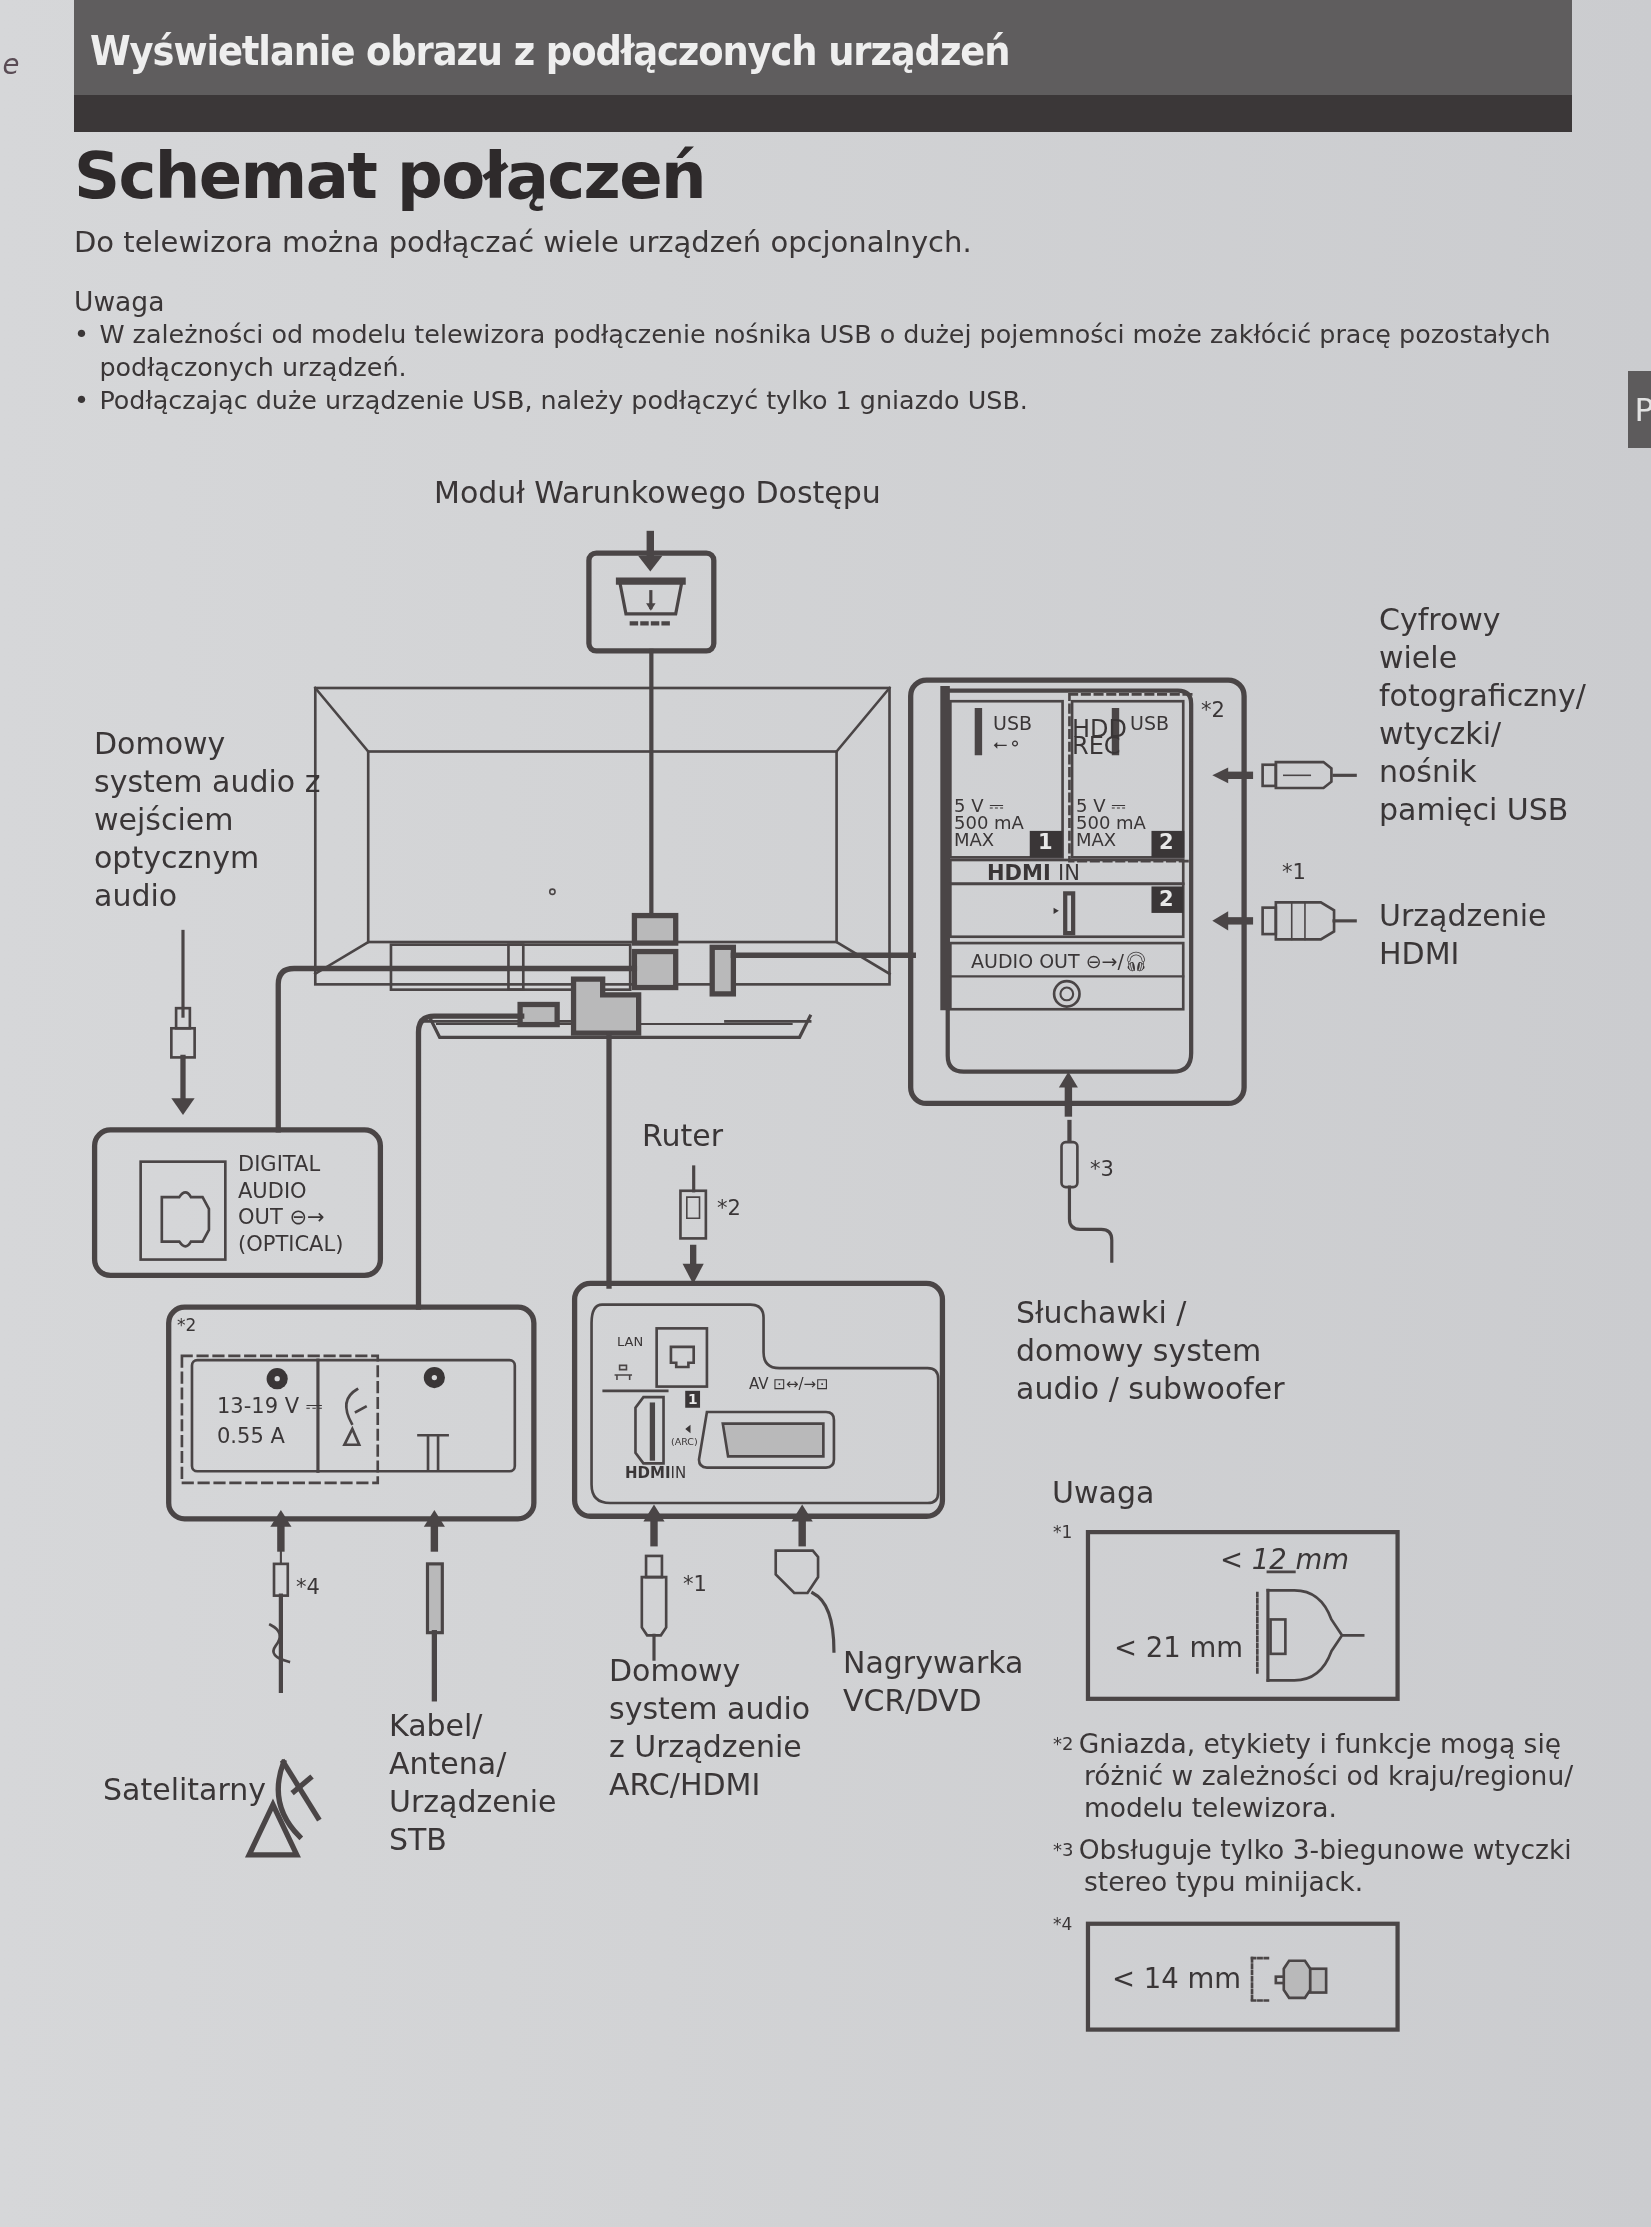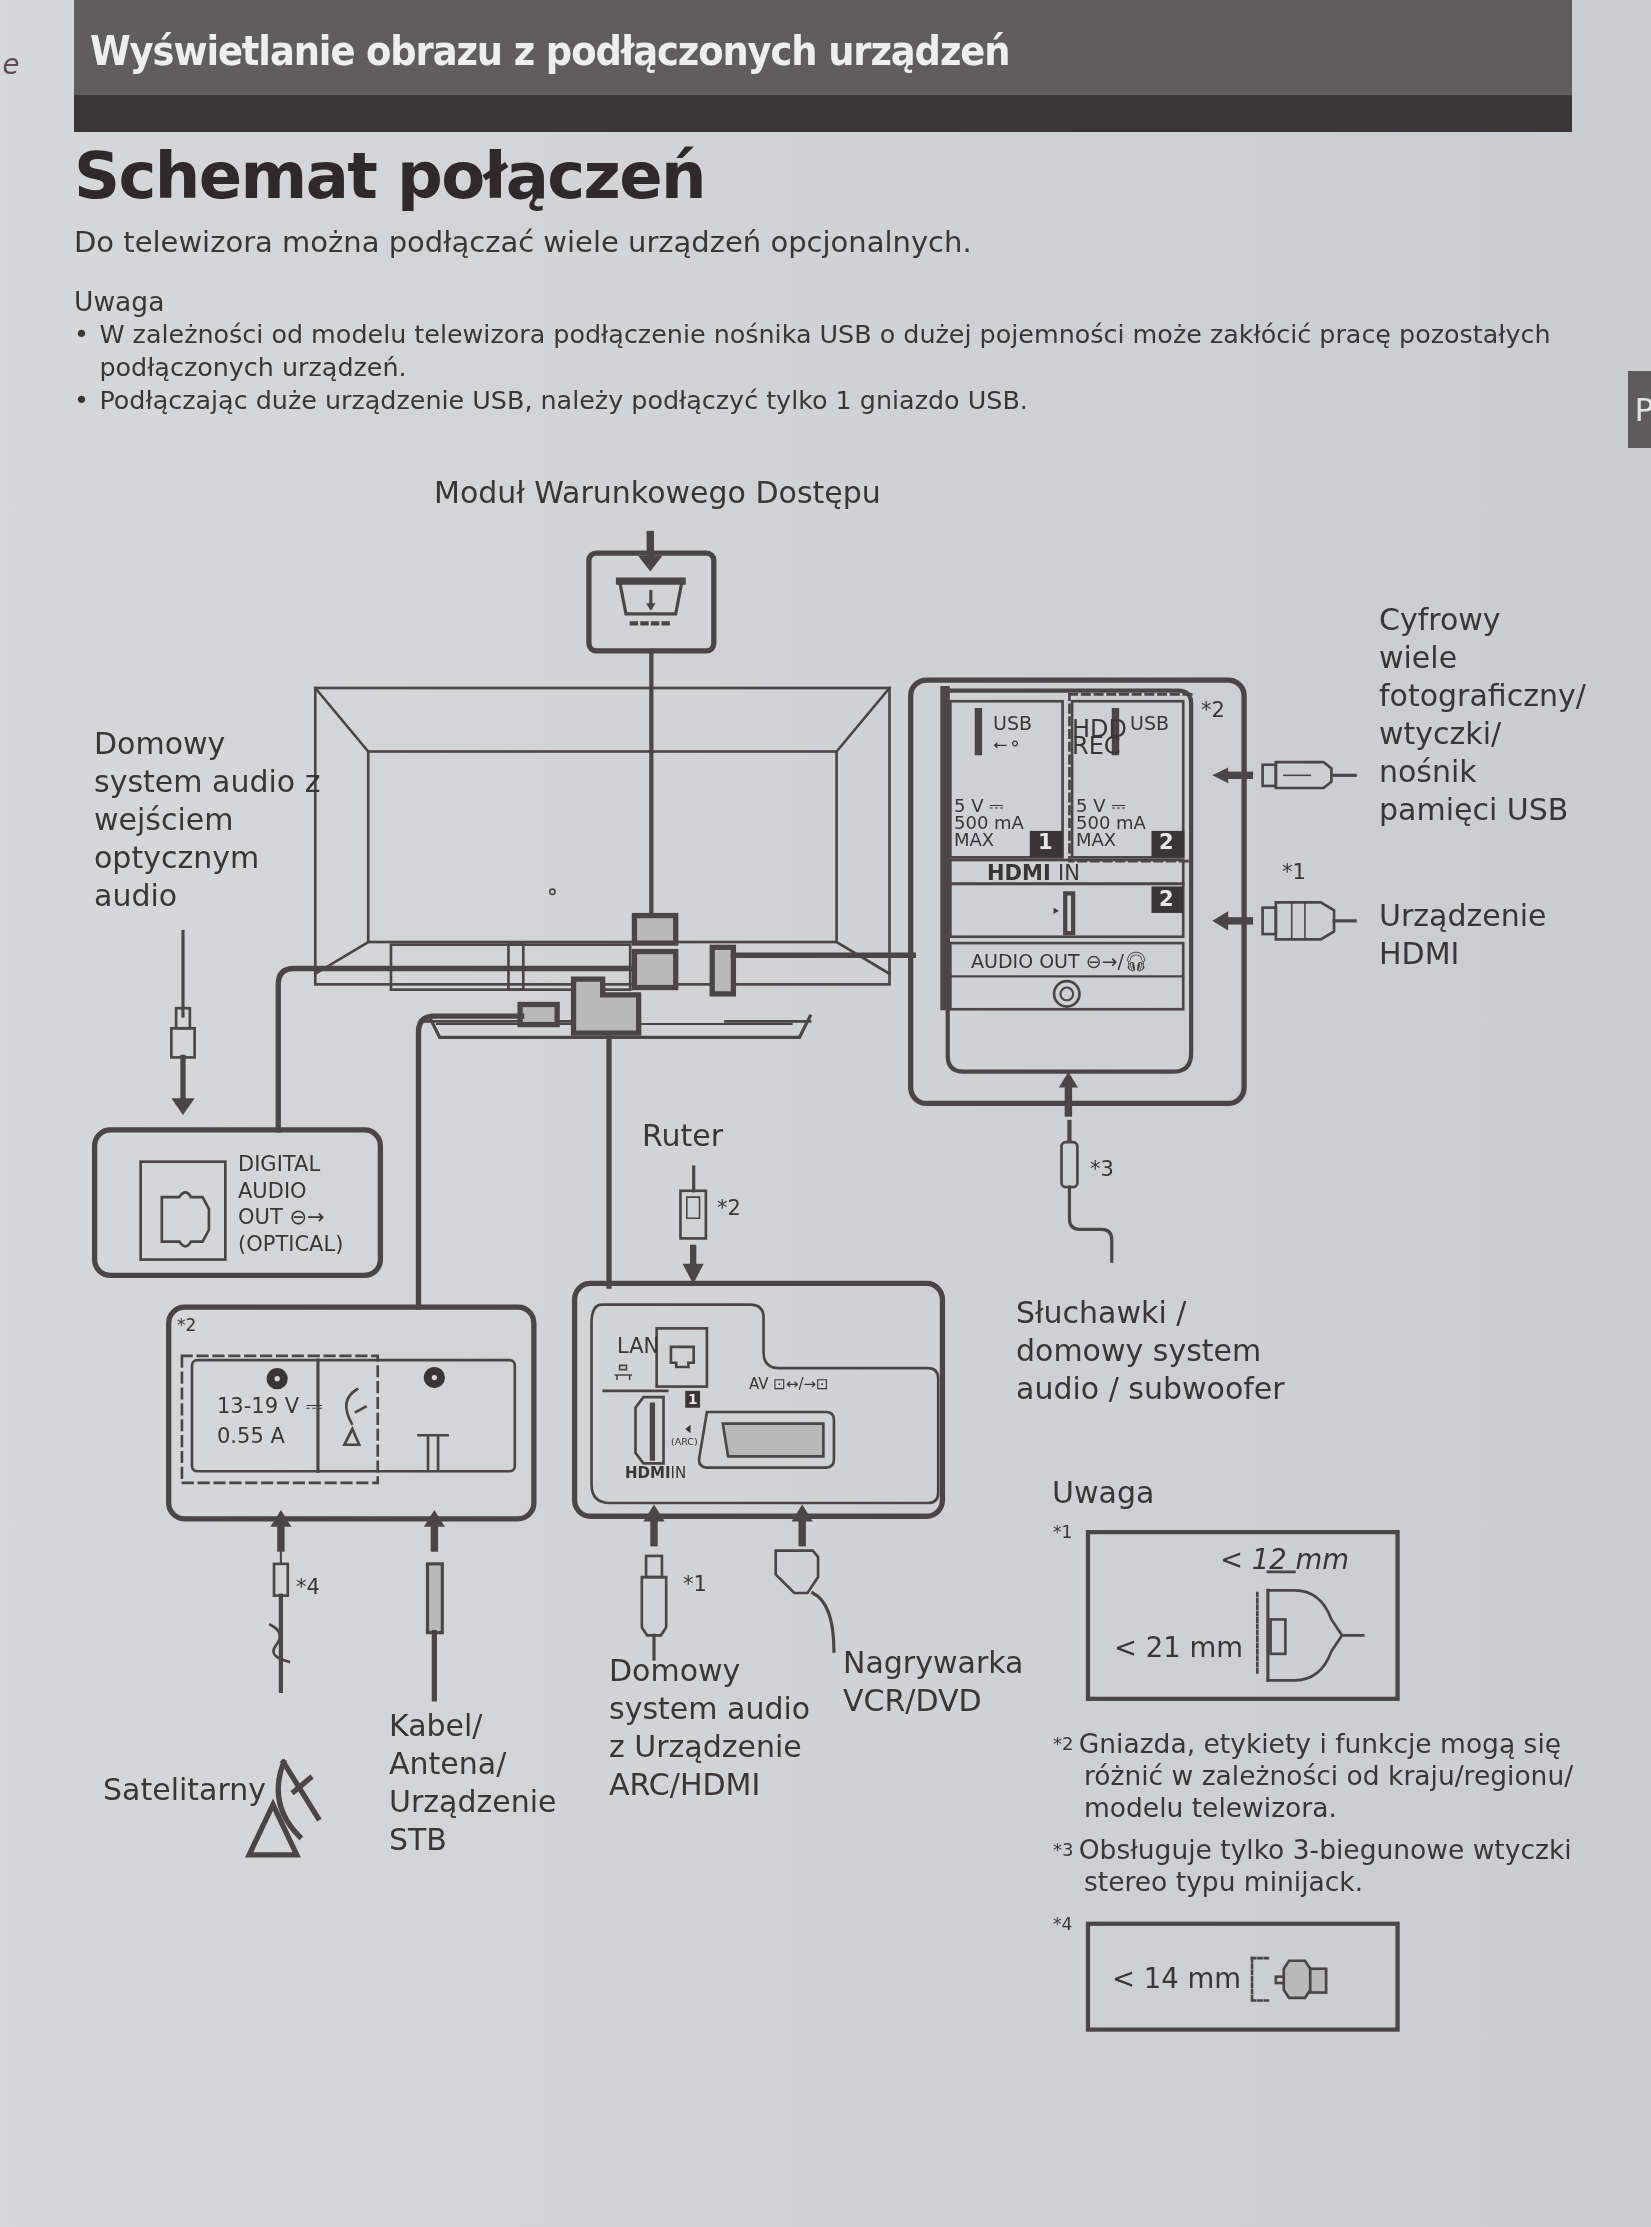--- a/index.html
+++ b/index.html
@@ -310,21 +310,21 @@
     <div>DIGITAL</div>
     <div>AUDIO</div>
     <div><span>OUT</span> <span>⊖→</span></div>
     <div>(OPTICAL)</div>
   </div>
 
   <div class="lbl-sm" style="left:177px;top:1315px;font-size:17px;">*2</div>
   <div class="lbl-sm" style="left:217px;top:1394px;font-size:21px;">13-19 V ⎓</div>
   <div class="lbl-sm" style="left:217px;top:1424px;font-size:21px;">0.55 A</div>
 
-  <div class="lbl-sm" style="left:617px;top:1334px;font-size:21px;">LAN</div>
+  <div class="lbl-sm" style="left:617px;top:1334px;font-size:13px;">LAN</div>
   <div class="lbl-sm" style="left:688px;top:1391px;font-size:13.8px;color:#e8e8e8;font-weight:bold;">1</div>
   <div class="lbl-sm" style="left:671px;top:1436px;font-size:9.5px;">(ARC)</div>
   <div class="lbl-sm" style="left:625px;top:1464px;font-size:15px;font-weight:bold;"><span>HDMI</span><span style="font-weight:normal">IN</span></div>
   <div class="lbl-sm" style="left:749px;top:1375px;font-size:15px;"><span>AV</span> <span>⊡↔/→⊡</span></div>
 
   <div class="lbl" style="left:642px;top:1117px;">Ruter</div>
   <div class="lbl-sm" style="left:717px;top:1196px;">*2</div>
 
   <div class="lbl-sm" style="left:296px;top:1575px;">*4</div>
   <div class="lbl-sm" style="left:683px;top:1572px;">*1</div>

